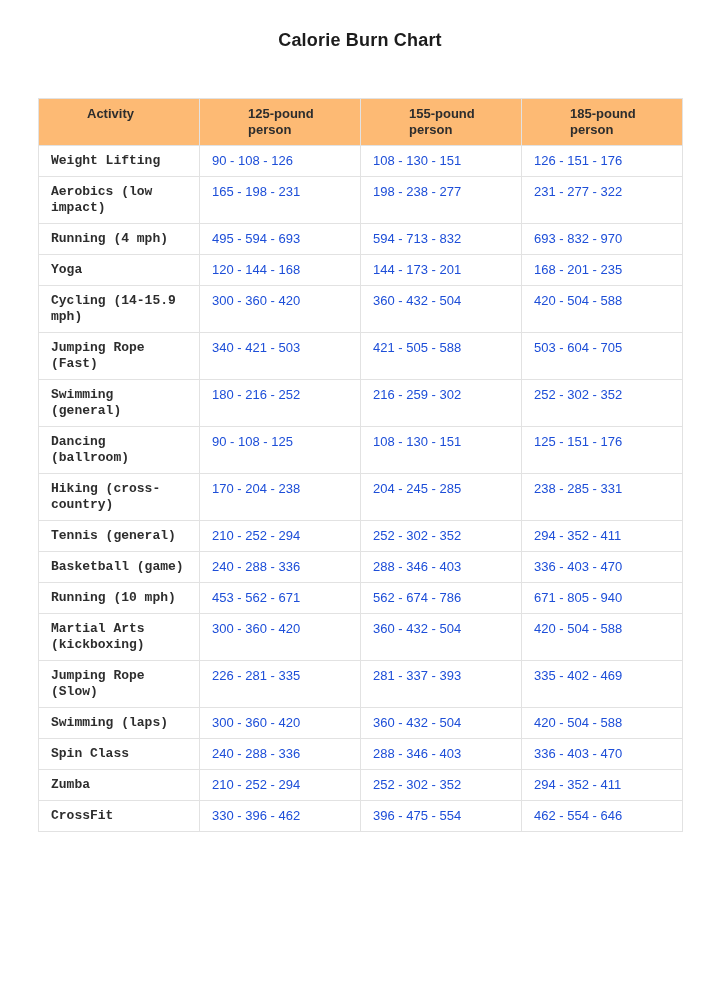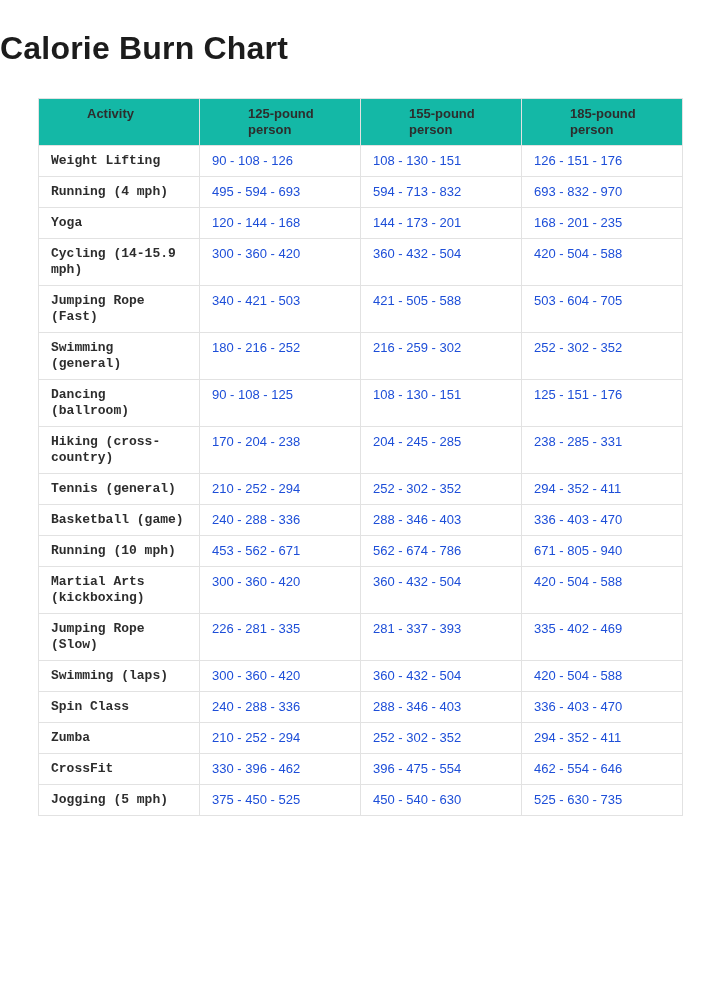--- a/index.html
+++ b/index.html
@@ -13,22 +13,22 @@
     width: 720px;
     height: 996px;
     background: #ffffff;
     overflow: hidden;
   }
   .doc-title {
     position: absolute;
     top: 30px;
     left: 0;
     width: 100%;
-    text-align: left;
-    font-size: 32px;
+    text-align: center;
+    font-size: 18px;
     font-weight: bold;
     color: #1c1c1c;
     letter-spacing: 0.2px;
   }
   .table-wrap {
     position: absolute;
     top: 98px;
     left: 38px;
     width: 645px;
   }
@@ -41,21 +41,21 @@
   table.calorie-table col.c-activity { width: 160px; }
   table.calorie-table col.c-val      { width: 160px; }
   th, td {
     border: 1px solid #e2e2e2;
     padding: 7px 10px 7px 12px;
     text-align: left;
     vertical-align: top;
     line-height: 16px;
   }
   th {
-    background: #14b8a6;
+    background: #fdba74;
     font-weight: bold;
     color: #2d2d2d;
     padding-left: 48px;
   }
   td.activity-cell {
     font-weight: bold;
     color: #2d2d2d;
     white-space: pre-line;
     font-family: Liberation Mono, monospace;
   }
@@ -89,20 +89,27 @@
         </tr>
       </thead>
       <tbody>
   <tr>
     <td class="activity-cell">Weight Lifting</td>
     <td class="value-cell">90 - 108 - 126</td>
     <td class="value-cell">108 - 130 - 151</td>
     <td class="value-cell">126 - 151 - 176</td>
   </tr>
 
+  <tr>
+    <td class="activity-cell">Aerobics (low
+impact)</td>
+    <td class="value-cell">165 - 198 - 231</td>
+    <td class="value-cell">198 - 238 - 277</td>
+    <td class="value-cell">231 - 277 - 322</td>
+  </tr>
 
   <tr>
     <td class="activity-cell">Running (4 mph)</td>
     <td class="value-cell">495 - 594 - 693</td>
     <td class="value-cell">594 - 713 - 832</td>
     <td class="value-cell">693 - 832 - 970</td>
   </tr>
 
   <tr>
     <td class="activity-cell">Yoga</td>
@@ -207,23 +214,17 @@
     <td class="value-cell">294 - 352 - 411</td>
   </tr>
 
   <tr>
     <td class="activity-cell">CrossFit</td>
     <td class="value-cell">330 - 396 - 462</td>
     <td class="value-cell">396 - 475 - 554</td>
     <td class="value-cell">462 - 554 - 646</td>
   </tr>
 
-  <tr>
-    <td class="activity-cell">Jogging (5 mph)</td>
-    <td class="value-cell">375 - 450 - 525</td>
-    <td class="value-cell">450 - 540 - 630</td>
-    <td class="value-cell">525 - 630 - 735</td>
-  </tr>
 </tbody>
     </table>
   </div>
 
 </div>
 
 </body></html>

